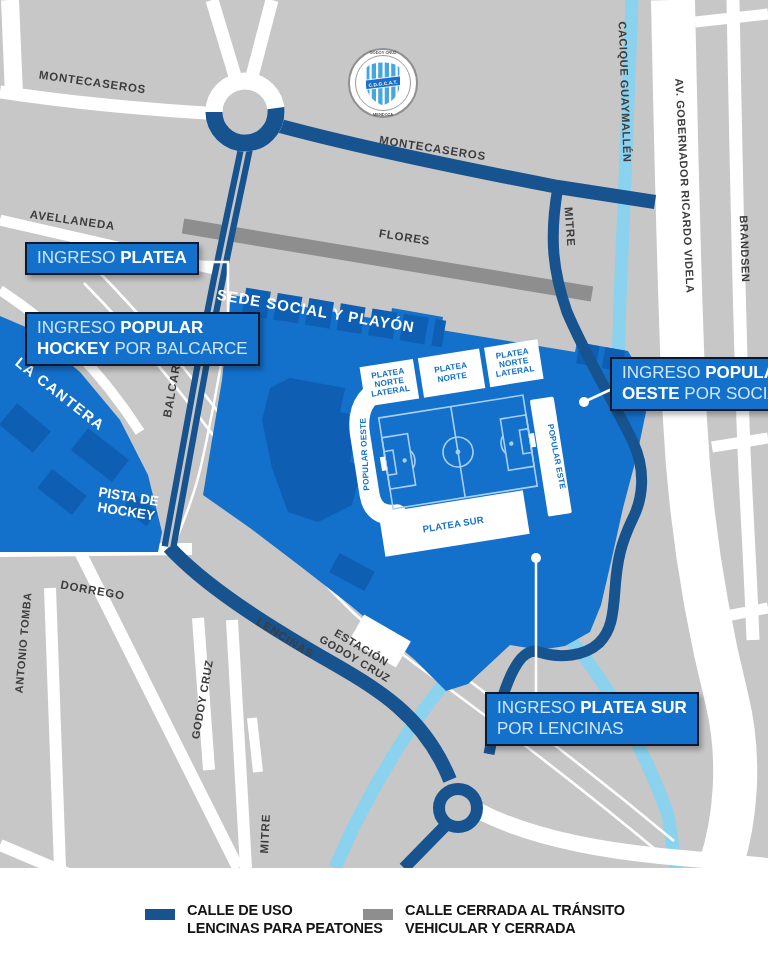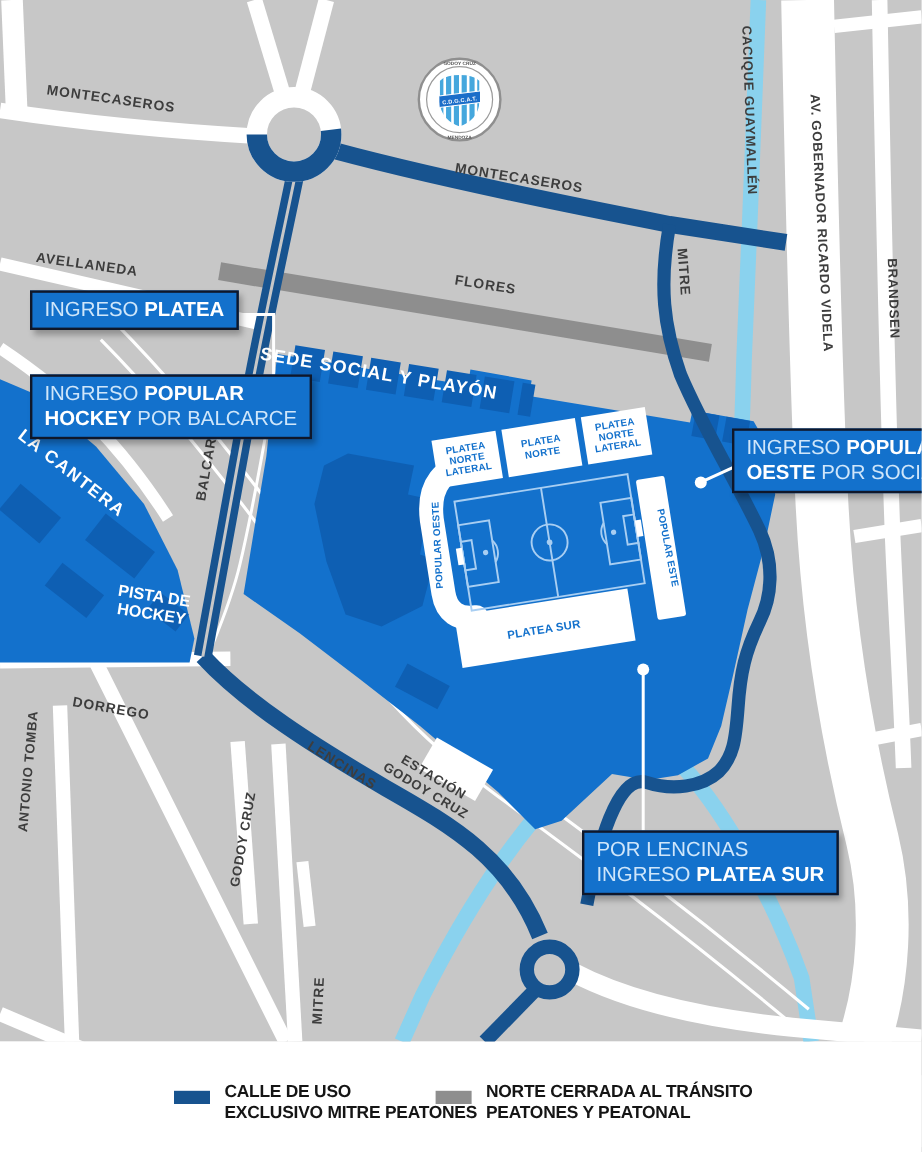--- a/index.html
+++ b/index.html
@@ -220,32 +220,32 @@
   <div><span class="reg">INGRESO</span> <span class="bold">POPULAR</span></div>
   <div><span class="bold">HOCKEY</span> <span class="reg">POR BALCARCE</span></div>
 </div>
 
 <div class="callout" style="left:610px;top:357px">
   <div><span class="reg">INGRESO</span> <span class="bold">POPULAR</span></div>
   <div><span class="bold">OESTE</span> <span class="reg">POR SOCIAL</span></div>
 </div>
 
 <div class="callout" style="left:485px;top:692px">
+  <div><span class="reg">INGRESO</span> <span class="bold">PLATEA SUR</span></div>
   <div><span class="reg">POR LENCINAS</span></div>
-  <div><span class="reg">INGRESO</span> <span class="bold">PLATEA SUR</span></div>
 </div>
 
 <div class="legend">
   <div class="legend-item" style="left:145px;top:6px">
     <span class="legend-swatch" style="background: rgb(23, 83, 143);"></span>
     <span class="legend-text">
       <span>CALLE DE USO</span><br>
-      <span>EXCLUSIVO MITRE PEATONES</span>
+      <span>LENCINAS PARA PEATONES</span>
     </span>
   </div>
   <div class="legend-item" style="left:363px;top:6px">
     <span class="legend-swatch" style="background: rgb(142, 142, 142);"></span>
     <span class="legend-text">
-      <span>NORTE CERRADA AL TRÁNSITO</span><br>
-      <span>PEATONES Y PEATONAL</span>
+      <span>CALLE CERRADA AL TRÁNSITO</span><br>
+      <span>VEHICULAR Y CERRADA</span>
     </span>
   </div>
 </div>
 
 </body></html>

